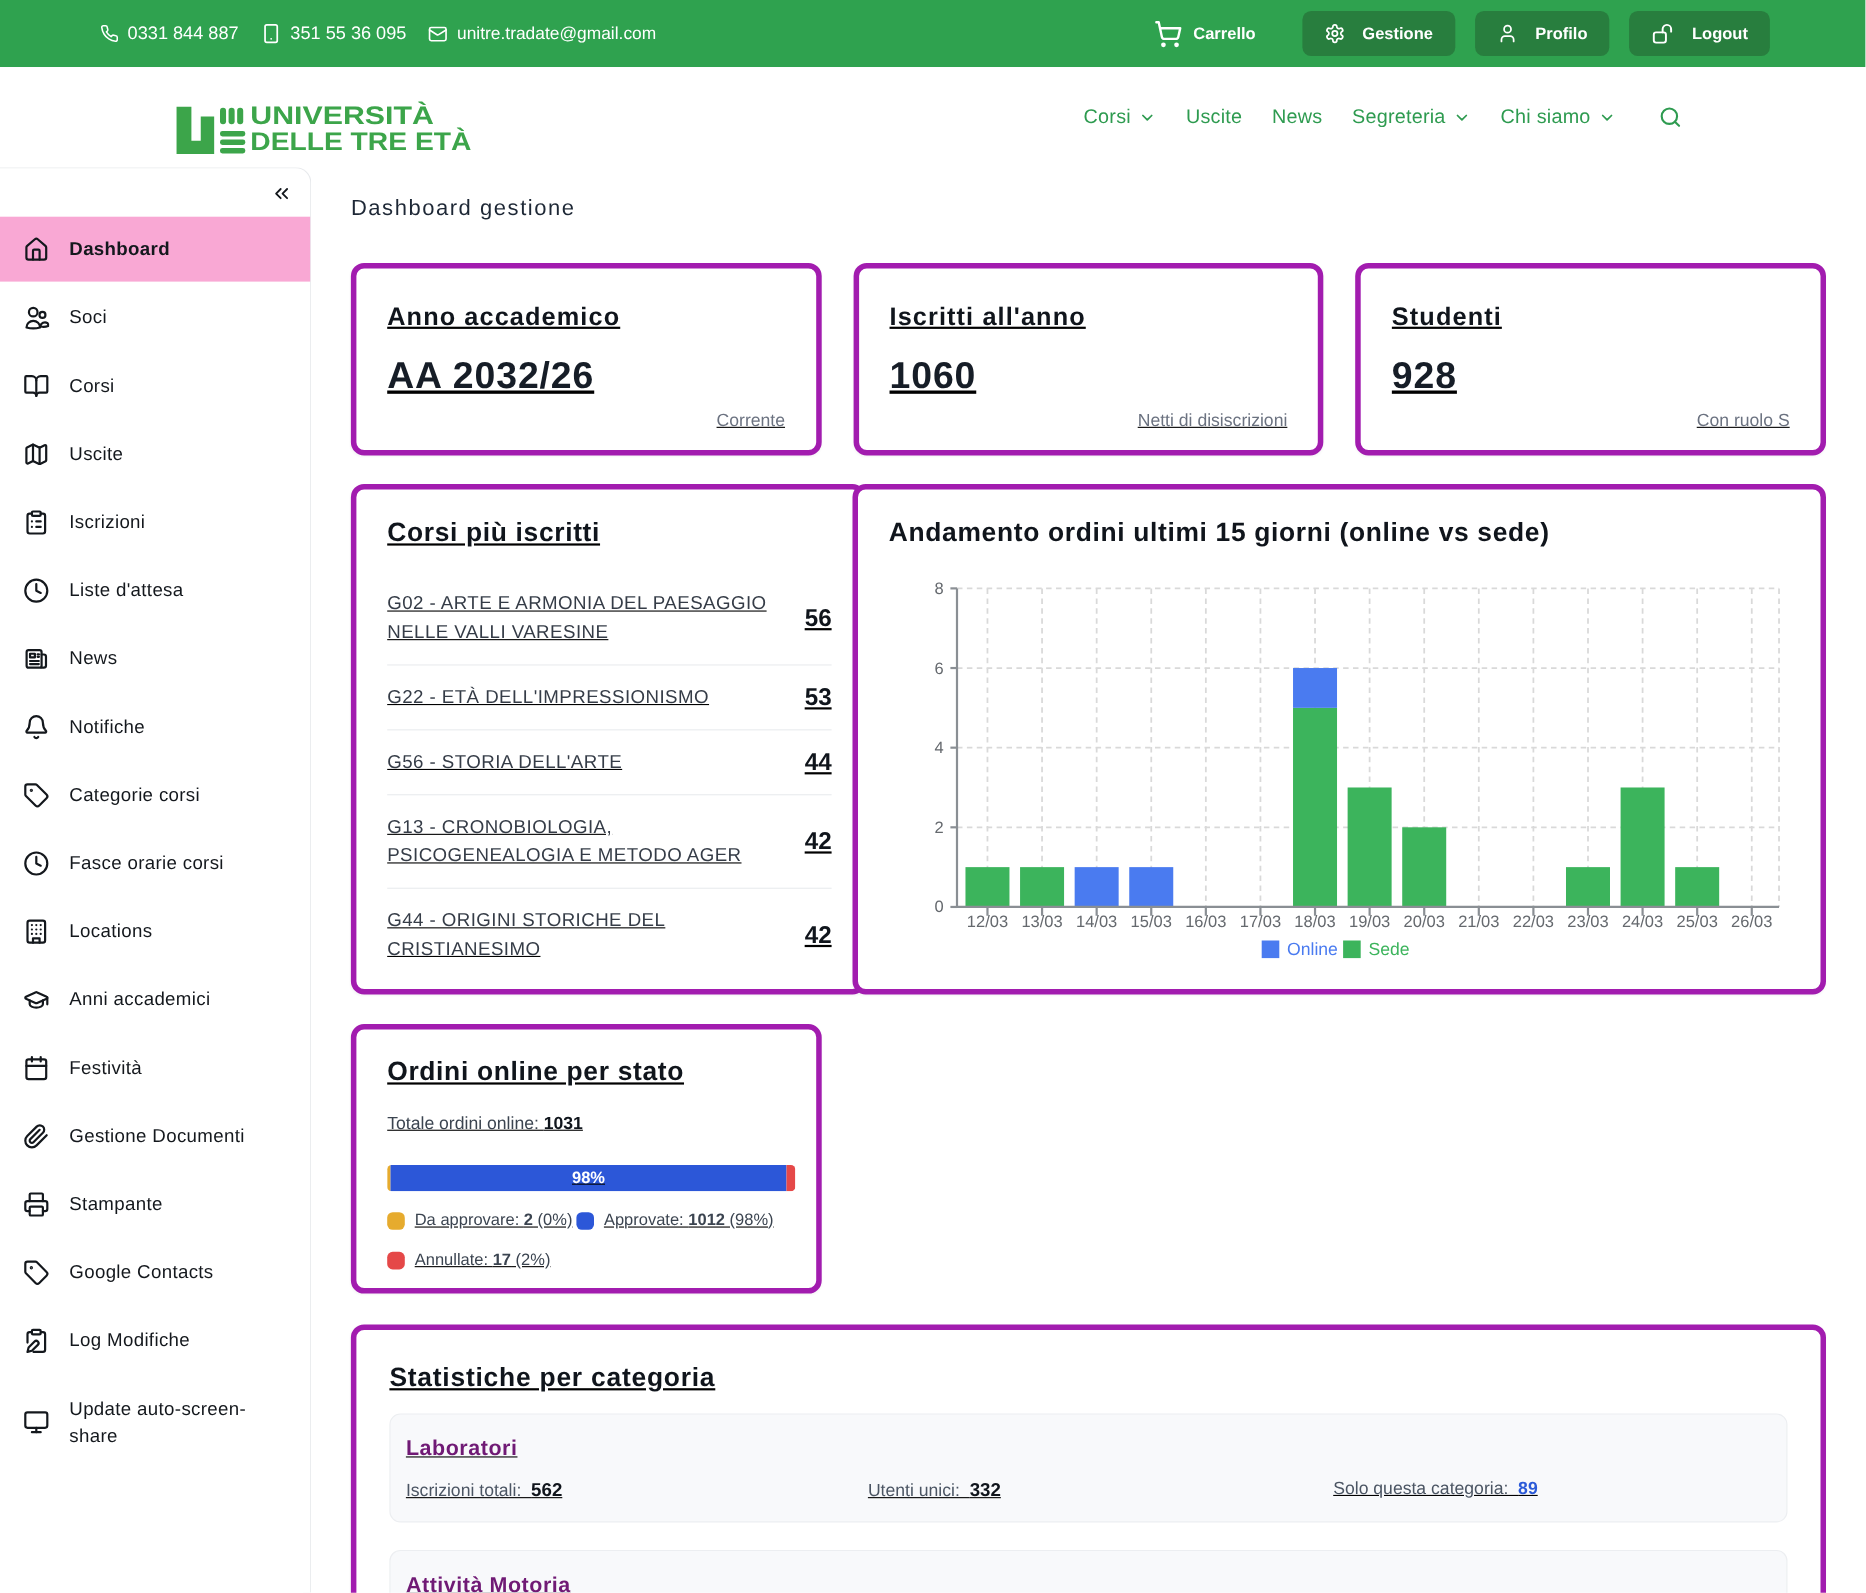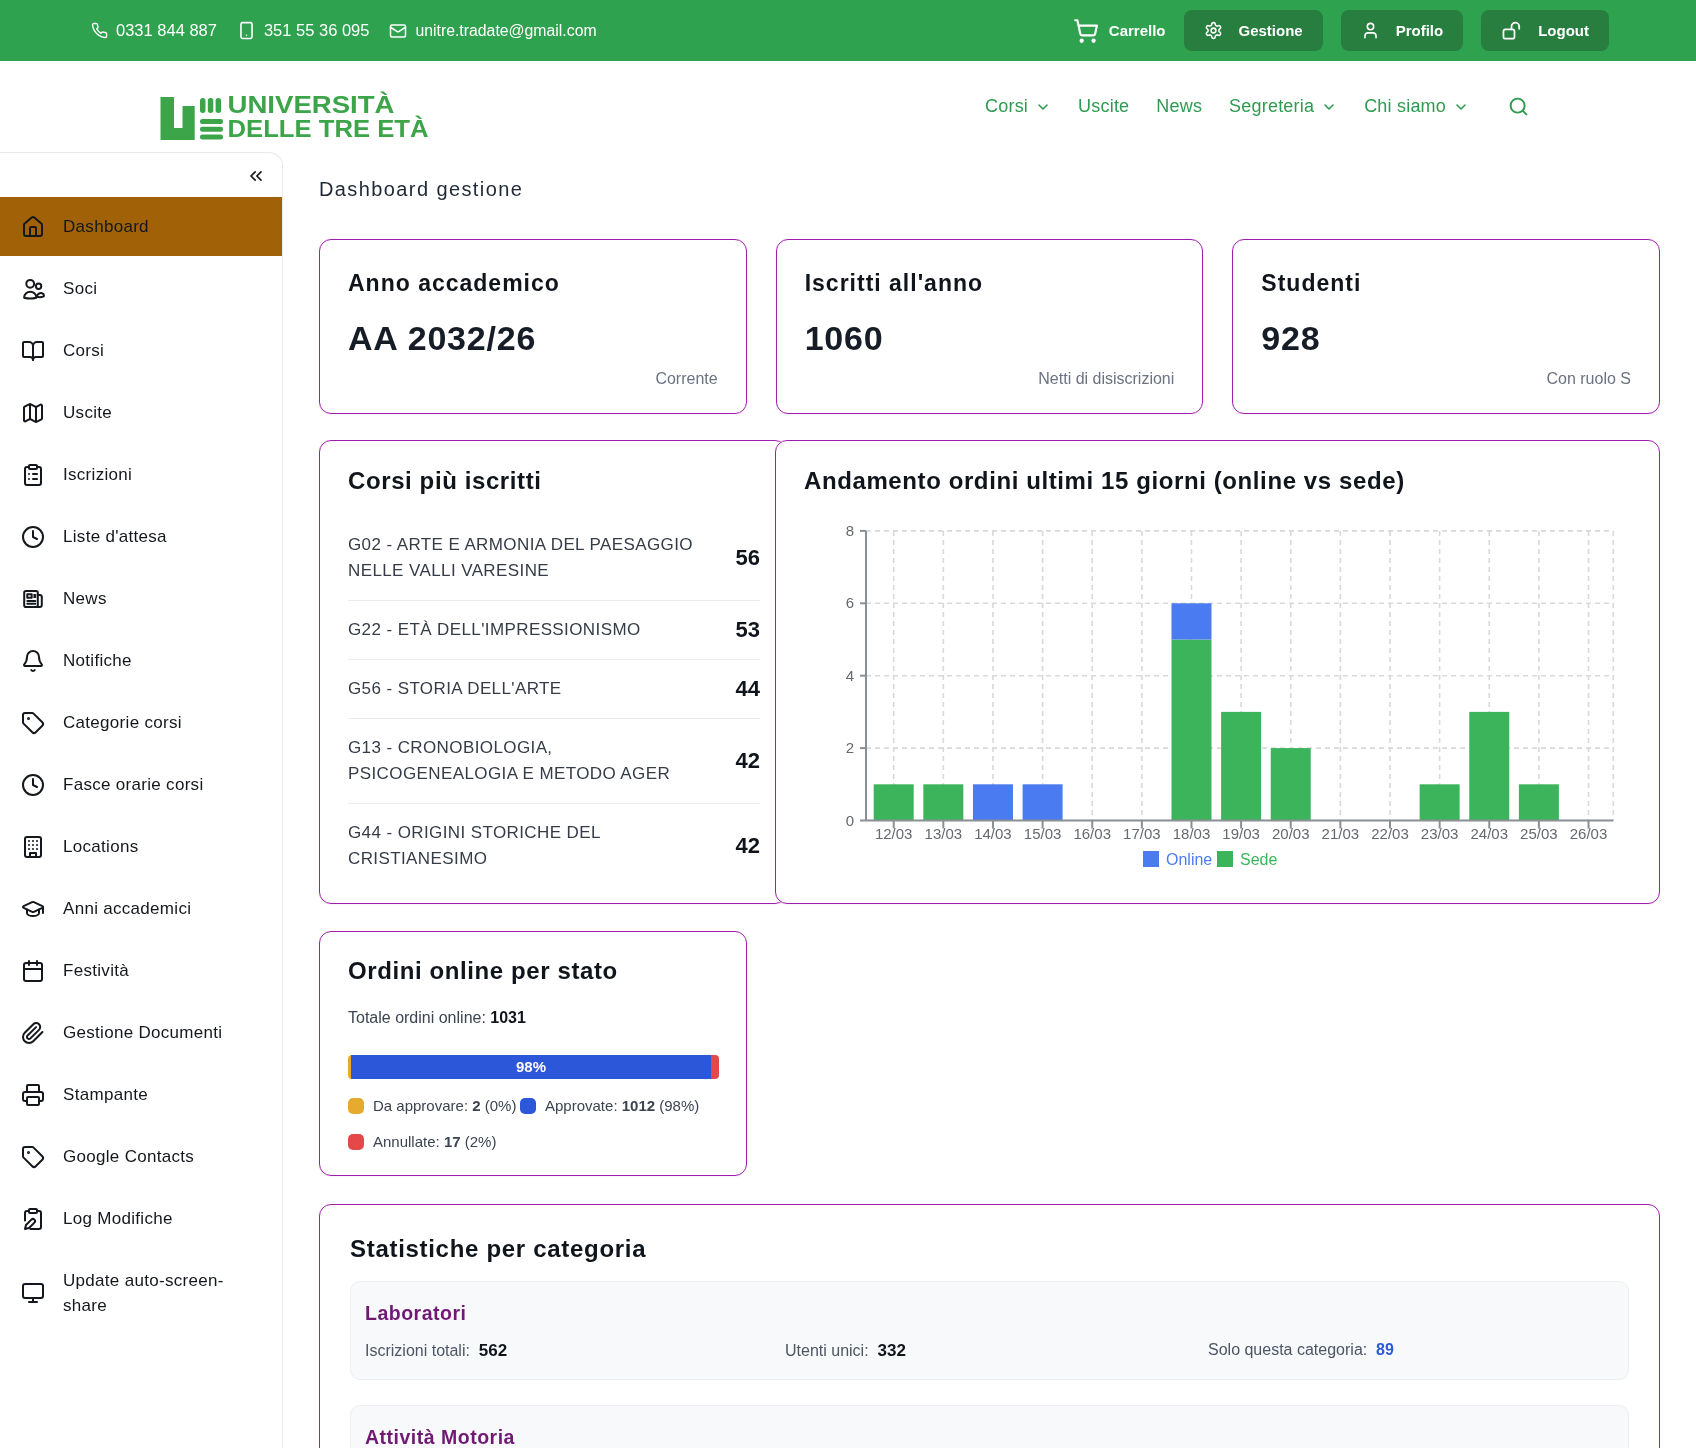--- a/index.html
+++ b/index.html
@@ -8,46 +8,46 @@
     font-family:"Liberation Sans", sans-serif; }
   .page { position:relative; width:1696px; height:1448px; }
 
   
   .topbar { position:absolute; left:0; top:0; width:1696px; height:61px; background:#2fa24f; }
   .contact { position:absolute; left:91px; top:0; height:61px; display:flex; align-items:center; gap:20px;
     color:#fff; font-size:16.5px; }
   .citem { display:flex; align-items:center; gap:8px; }
   .topbar svg { display:block; }
   .rightbar { position:absolute; right:87px; top:0; height:61px; display:flex; align-items:center; gap:18px; color:#fff; }
-  .cart { display:flex; align-items:center; gap:10px; font-weight:bold; font-size:15px; }
+  .cart { display:flex; align-items:center; gap:10px; font-weight:bold; font-size:15px; margin-right:24px;}
   .gbtn { display:flex; align-items:center; gap:16px; background:#287e3e; border-radius:8px; height:41px;
     padding:0 20px; font-weight:bold; font-size:15px; color:#fff;text-align:right; }
 
   
   .header { position:absolute; left:0; top:61px; width:1696px; height:91px; background:#fff; }
   .logo { position:absolute; left:158px; top:36px; }
   .mainnav { position:absolute; right:167px; top:0; height:91px; display:flex; align-items:center; gap:27px;
     color:#2e9b50; font-size:18px; }
   .mainnav .nitem { display:flex; align-items:center; gap:7px; letter-spacing:0.2px; }
 
   
   .sidebar { position:absolute; left:0; top:152px; width:283px; height:1296px; background:#fff;
     border-top:1px solid #e7e9ec; border-right:1px solid #e7e9ec; border-top-right-radius:14px; }
   .collapse { position:absolute; right:16px; top:13px; color:#14181d; }
   .menu { list-style:none; margin-top:44px; }
   .menu li { display:flex; align-items:center; gap:18px; padding:17px 0 17px 21px; font-size:17px;
     letter-spacing:0.3px; color:#14181d; margin-bottom:3px; }
-  .menu li.active { background:#a16207; font-weight:normal; }
+  .menu li.active { background:#f9a8d4; font-weight:bold; }
   .menu li svg { flex:0 0 auto; }
   .menu li span { line-height:25px; }
 
   
   .main { position:absolute; left:319px; top:152px; width:1341px; }
   h1.pagetitle { font-size:20px; letter-spacing:1.4px; color:#1e2836; margin-top:26px; font-weight:normal; }
-  .card { background:#fff; border:1px solid #a21caf; border-radius:12px; box-shadow:0 1px 2px rgba(16,24,40,.04); }
+  .card { background:#fff; border:5px solid #a21caf; border-radius:12px; box-shadow:0 1px 2px rgba(16,24,40,.04);text-decoration:underline; }
 
   .statrow { position:absolute; top:87px; left:0; width:1341px; display:grid; grid-template-columns:1fr 1fr 1fr; gap:29px; }
   .stat { height:175px; padding:30px 28px 0 28px; }
   .stat h3 { font-size:23px; letter-spacing:1px; color:#10151c; }
   .stat .val { font-size:34px; letter-spacing:0.8px; font-weight:bold; color:#161d27; margin-top:22px; }
   .stat .sub { font-size:16px; color:#6b7280; margin-top:12px;text-align:right; }
 
   
   .corsi { position:absolute; left:0; top:288px; width:468px; height:464px; padding:26px 26px 28px 28px; }
   .corsi h2, .ordini h2 { font-size:24px; letter-spacing:0.6px; color:#10151c; }

